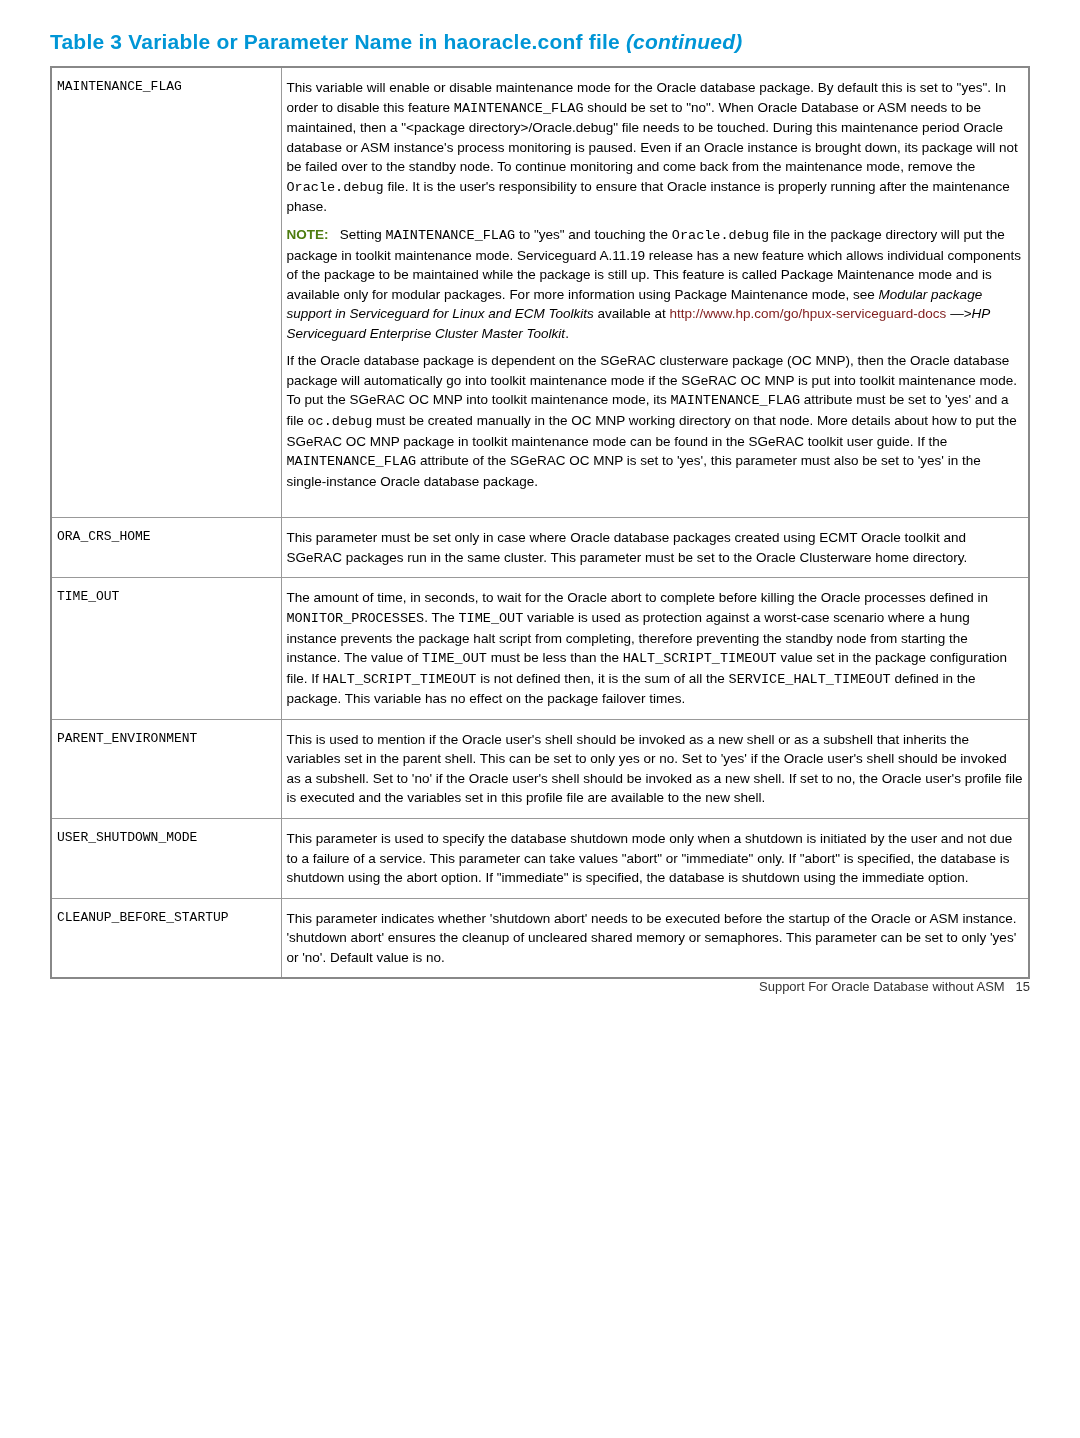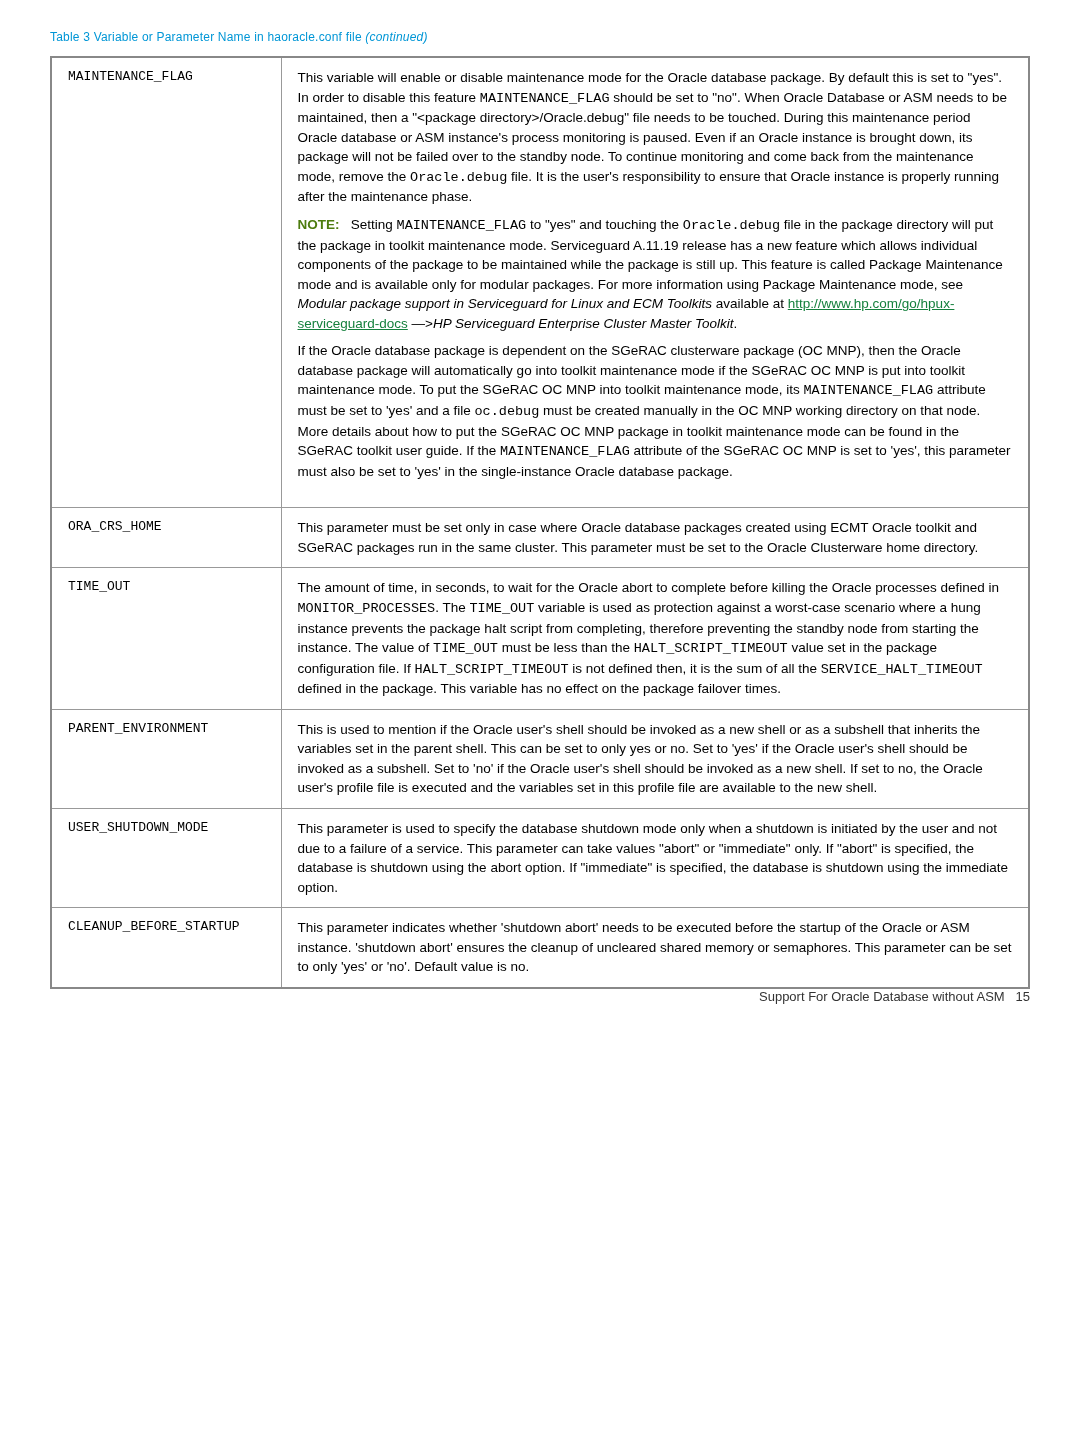--- a/index.html
+++ b/index.html
@@ -5,36 +5,36 @@
   * { box-sizing: border-box; margin: 0; padding: 0; }
   body {
     font-family: Arial, Helvetica, sans-serif;
     background: #fff;
     color: #000;
     width: 1080px;
     padding: 30px 50px 25px 50px;
   }
   .table-title {
     color: #0096d6;
-    font-size: 12px;
-    font-weight: normal;
+    font-size: 21px;
+    font-weight: bold;
     margin-bottom: 12px;
     letter-spacing: 0.2px;
   }
   .table-title .cont {
     font-style: italic;
   }
   table {
     width: 100%;
     border-collapse: collapse;
     border: 2px solid #888;
   }
   td {
     border: 1px solid #999;
-    padding: 10px 16px;
+    padding: 10px 5px;
     vertical-align: top;
     font-size: 13.5px;
     line-height: 1.45;
   }
   td.param {
     width: 230px;
     font-family: "Courier New", monospace;
     font-size: 13px;
     vertical-align: top;
     white-space: nowrap;
@@ -42,22 +42,21 @@
   .mono {
     font-family: "Courier New", monospace;
   }
   p { margin-bottom: 8px; }
   p:last-child { margin-bottom: 16px; }
   .note-label {
     color: #4d7c0f;
     font-weight: bold;
   }
   a {
-    color: #15803d;
-    text-decoration: underline;
+    color: #7f1d1d;
   }
   .italic { font-style: italic; }
   .footer {
     text-align: right;
     font-size: 13px;
     color: #333;
   }
 </style>
 </head>
 <body>

